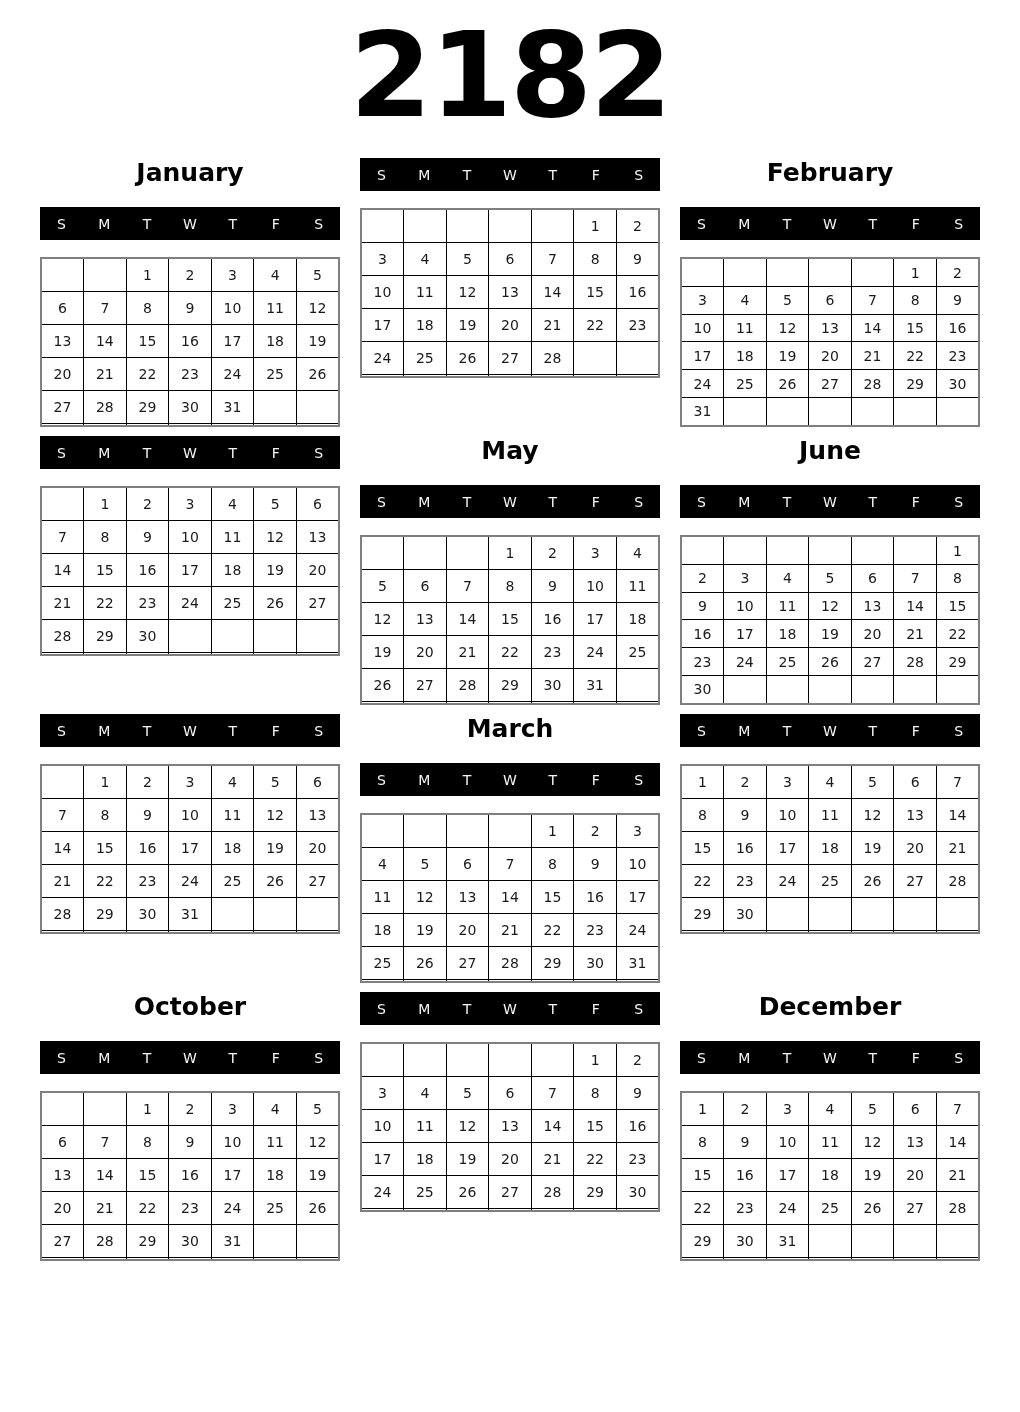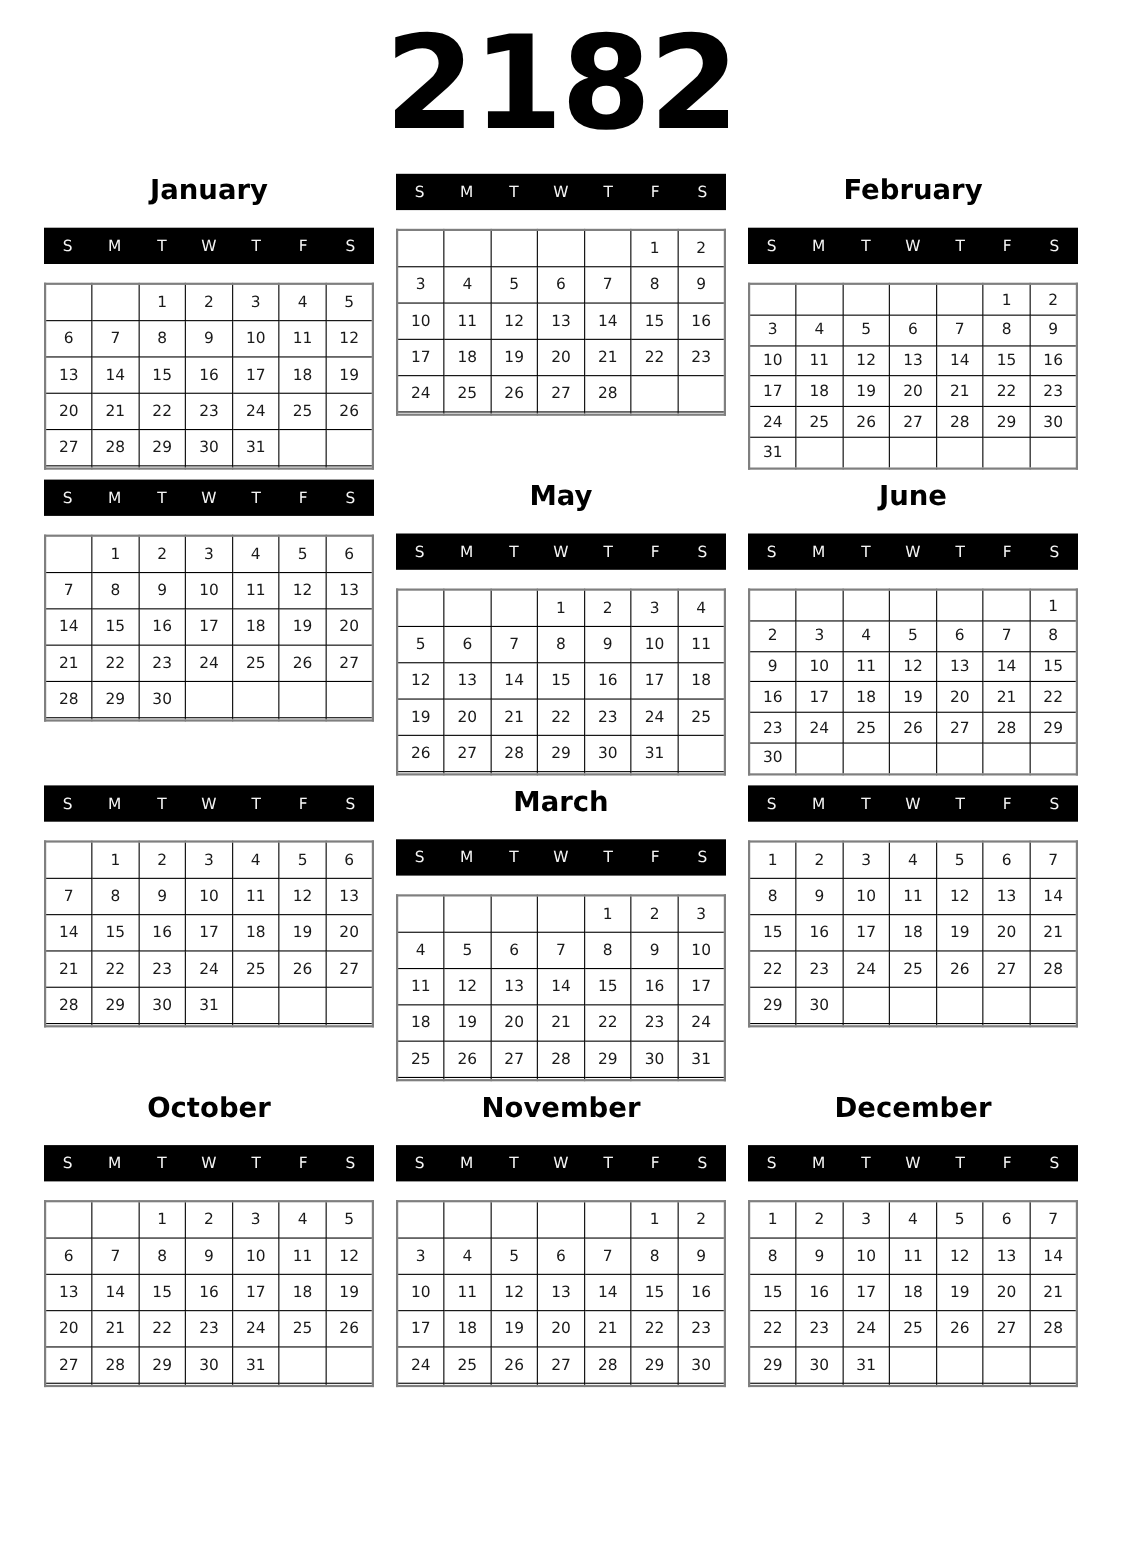--- a/index.html
+++ b/index.html
@@ -761,21 +761,20 @@
               <td></td>
               <td></td>
               <td></td>
               <td></td>
               <td></td>
             </tr>
           </tbody>
         </table>
       </section>
       <section class="month">
-        <div class="month-name">November</div>
         <div class="dow-bar">
           <span class="dow">S</span>
           <span class="dow">M</span>
           <span class="dow">T</span>
           <span class="dow">W</span>
           <span class="dow">T</span>
           <span class="dow">F</span>
           <span class="dow">S</span>
         </div>
         <table class="cal-grid">

